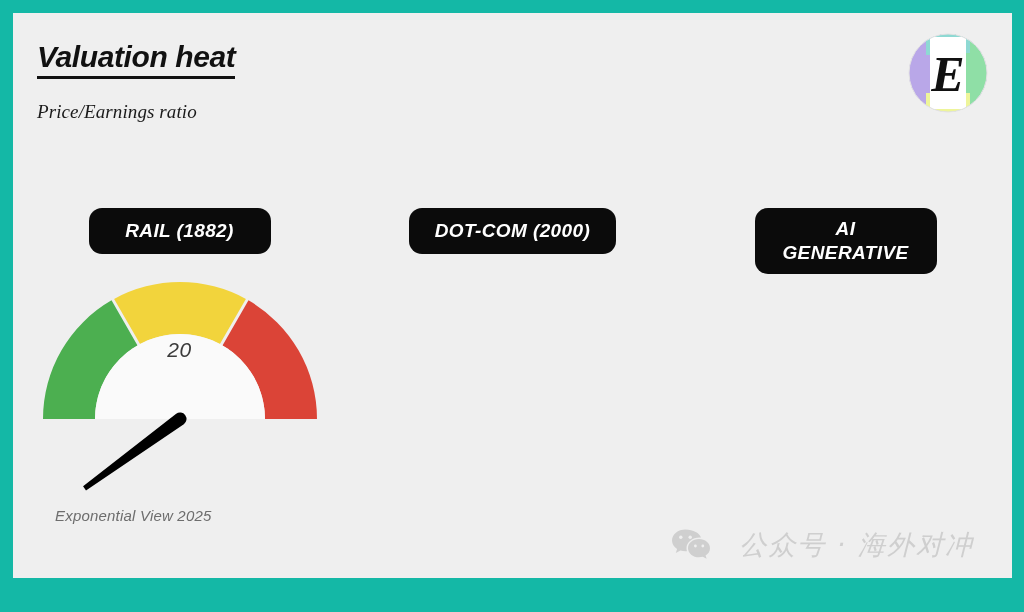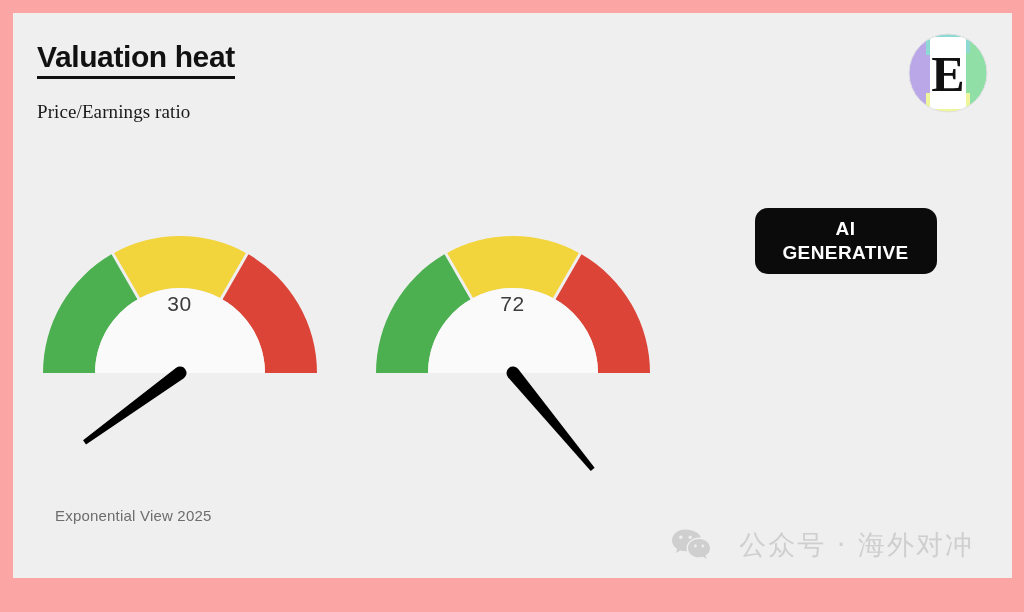--- a/index.html
+++ b/index.html
@@ -11,21 +11,22 @@
     width: 1024px;
     height: 612px;
     overflow: hidden;
     font-family: "Liberation Sans", sans-serif;
   }
 
   #root {
     position: relative;
     width: 1024px;
     height: 612px;
-    background: #fca5a5;
+    background: #14b8a6;
+    font-style: italic;
   }
 
   
   .card {
     position: absolute;
     left: 13px;
     top: 13px;
     width: 999px;
     height: 565px;
     background: #efefef;
@@ -175,48 +176,41 @@
           <rect x="22" y="4" width="36" height="72" fill="#ffffff"></rect>
         </g>
         <circle cx="40" cy="40" r="39" fill="none" stroke="#e3e3e3" stroke-width="1"></circle>
         <text x="40" y="58" text-anchor="middle" font-family="Liberation Serif, serif" font-size="50" font-weight="bold" fill="#111111">E</text>
       </svg>
     </div>
 
     <div class="gauges">
 
       <div class="gauge-block">
+        <div class="pill">
+          <span>RAIL (1882)</span>
+        </div>
         <div class="dial-wrap">
           <svg viewBox="0 0 278 142" aria-hidden="true">
             <path d="M 2,139 A 137,137 0 0 1 70.5,20.36 L 96.5,65.38 A 85,85 0 0 0 54,139 Z" fill="#4CAF50"></path>
             <path d="M 73.1,18.95 A 137,137 0 0 1 204.9,18.95 L 178.9,63.97 A 85,85 0 0 0 99.1,63.97 Z" fill="#F2D43C"></path>
             <path d="M 207.5,20.36 A 137,137 0 0 1 276,139 L 224,139 A 85,85 0 0 0 181.5,65.38 Z" fill="#DB4437"></path>
             <path d="M 54,139 A 85,85 0 0 1 224,139 Z" fill="#FAFAFA"></path>
 
             <g transform="rotate(-36 139 139)">
               <path d="M 139,132.5 L 21,136.5 L 21,141.5 L 139,145.5 A 6.5,6.5 0 0 0 139,132.5 Z" fill="#000000"></path>
             </g>
           </svg>
-          <div class="dial-value">30</div>
+          <div class="dial-value">20</div>
         </div>
       </div>
 
       <div class="gauge-block">
-        <div class="dial-wrap">
-          <svg viewBox="0 0 278 142" aria-hidden="true">
-            <path d="M 2,139 A 137,137 0 0 1 70.5,20.36 L 96.5,65.38 A 85,85 0 0 0 54,139 Z" fill="#4CAF50"></path>
-            <path d="M 73.1,18.95 A 137,137 0 0 1 204.9,18.95 L 178.9,63.97 A 85,85 0 0 0 99.1,63.97 Z" fill="#F2D43C"></path>
-            <path d="M 207.5,20.36 A 137,137 0 0 1 276,139 L 224,139 A 85,85 0 0 0 181.5,65.38 Z" fill="#DB4437"></path>
-            <path d="M 54,139 A 85,85 0 0 1 224,139 Z" fill="#FAFAFA"></path>
-
-            <g transform="rotate(-129.6 139 139)">
-              <path d="M 139,132.5 L 14,136.5 L 14,141.5 L 139,145.5 A 6.5,6.5 0 0 0 139,132.5 Z" fill="#000000"></path>
-            </g>
-          </svg>
-          <div class="dial-value">72</div>
+        <div class="pill">
+          <span>DOT-COM (2000)</span>
         </div>
       </div>
 
       <div class="gauge-block">
         <div class="pill two-line">
           <div>AI</div>
           <div>GENERATIVE</div>
         </div>
       </div>
 

